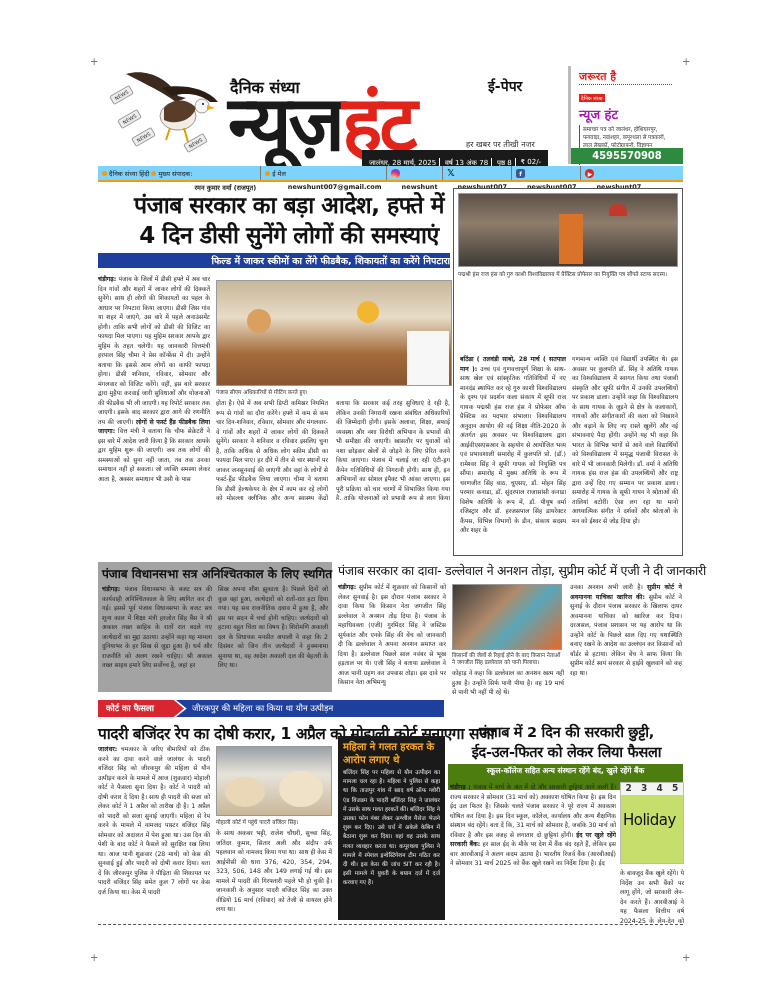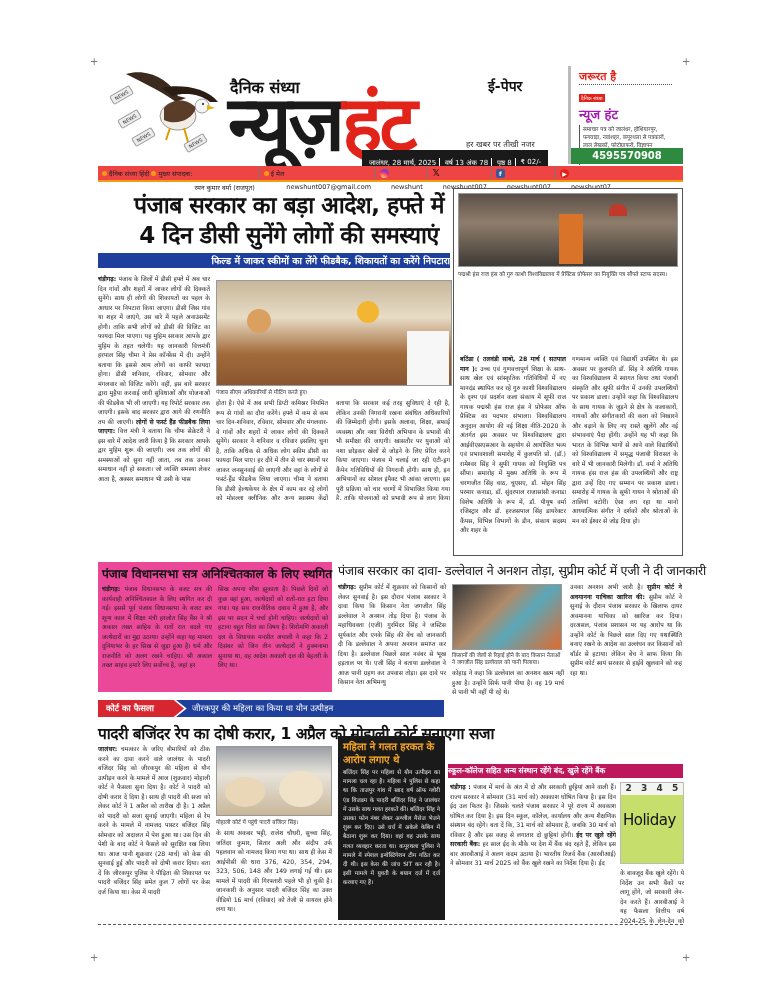--- a/index.html
+++ b/index.html
@@ -22,61 +22,61 @@
   .issuebar span { padding: 0 3px; border-right: 1px solid #fff; }
   .issuebar span:last-child { border-right: 0; }
 
   .adbox { position: absolute; left: 470px; top: 4px; width: 112px; height: 98px; border-left: 3px solid #bbb; padding: 2px 8px; }
   .ad-head { color: #e2231a; font-weight: bold; font-size: 11px; border-bottom: 1px dotted #555; padding-bottom: 1px; }
   .ad-tag { display: inline-block; background: #e2231a; color: #fff; font-size: 5px; padding: 1px 2px; margin-top: 3px; }
   .ad-brand { font-size: 13px; font-weight: bold; color: #a21caf; margin-top: 1px; }
   .ad-text { font-size: 5.5px; line-height: 8px; color: #333; border-left: 1px solid #555; padding-left: 3px; margin-top: 2px; }
   .ad-phone { position: absolute; left: 0; bottom: 0; width: 112px; height: 16px; background: #2d8a3e; color: #fff; font-weight: bold; font-size: 10px; text-align: center; line-height: 16px; }
 
-  .infobar { position: absolute; left: 0; top: 104px; width: 585px; height: 16px; background: #ef4444; border-bottom: 2px solid #f39c12; display: flex; align-items: center; font-size: 6.5px; color: #222; }
+  .infobar { position: absolute; left: 0; top: 104px; width: 585px; height: 16px; background: #7dd3fc; border-bottom: 2px solid #f39c12; display: flex; align-items: center; font-size: 6.5px; color: #222; }
   .infobar .seg { padding: 0 4px; border-right: 1px solid #777; display: flex; align-items: center; gap: 2px; height: 100%; white-space: nowrap; }
   .infobar .seg:last-child { border-right: 0; }
   .dot { width: 5px; height: 5px; border-radius: 50%; background: #f39c12; display: inline-block; }
   .soc { width: 9px; height: 9px; border-radius: 2px; display: inline-flex; align-items: center; justify-content: center; color: #fff; font-size: 6px; font-weight: bold; }
   .soc.ig { background: radial-gradient(circle at 30% 110%, #fdf497, #fd5949 45%, #d6249f 60%, #285AEB 90%); border-radius: 50%; }
   .soc.x { background: transparent; color: #111; font-size: 9px; }
   .soc.fb { background: #3b5998; }
   .soc.yt { background: #e2231a; border-radius: 50%; }
-  .bold { font-weight: normal; margin-top: 28px; }
+  .bold { font-weight: bold; margin-top: 28px; }
 
   
   .lead-h { position: absolute; left: 15px; top: 128px; width: 352px; text-align: center; font-size: 23px; line-height: 30px; font-weight: bold; color: #111; letter-spacing: -0.5px; }
   .subbar { position: absolute; left: 0; top: 191px; width: 352px; height: 15px; background: #1e3f9c; color: #fff; font-size: 9.5px; text-align: right; line-height: 15px; font-weight: bold; }
   .col { position: absolute; font-size: 6.2px; line-height: 9.5px; color: #222; text-align: justify; }
   .col b { font-weight: bold; }
   .photo { position: absolute; border: 1px solid #999; overflow: hidden; }
   .cap { position: absolute; font-size: 5.6px; color: #333; }
 
   
   .right-box { position: absolute; left: 355px; top: 126px; width: 230px; height: 368px; border: 1px solid #555; }
   .r-head { position: absolute; left: 362px; top: 243px; width: 220px; font-size: 17px; line-height: 24px; font-weight: bold; color: #111; }
 
   
-  .assembly { position: absolute; left: 0; top: 500px; width: 234px; height: 130px; background: #ec4899; }
+  .assembly { position: absolute; left: 0; top: 500px; width: 234px; height: 130px; background: #a3a3a3; }
   .assembly h3 { position: absolute; left: 4px; top: 3px; font-size: 12px; font-weight: bold; color: #111; white-space: nowrap; }
 
   .mid-h { position: absolute; left: 240px; top: 500px; width: 345px; font-size: 12.5px; font-weight: normal; color: #111; white-space: nowrap; letter-spacing: -0.3px; }
 
   
   .court-bar { position: absolute; left: 0; top: 638px; width: 346px; height: 17px; }
   .court-red { position: absolute; left: 0; top: 0; width: 86px; height: 17px; background: #d7262f; color: #fff; font-size: 8.5px; font-weight: bold; line-height: 17px; padding-left: 8px; clip-path: polygon(0 0, 88% 0, 100% 50%, 88% 100%, 0 100%); }
   .court-blue { position: absolute; left: 78px; top: 0; width: 268px; height: 17px; background: #1e3f9c; color: #fff; font-size: 8.5px; line-height: 17px; padding-left: 16px; clip-path: polygon(0 0, 100% 0, 100% 100%, 0 100%, 4% 50%); }
   .court-h { position: absolute; left: 0; top: 660px; width: 346px; font-size: 15.5px; font-weight: bold; color: #111; white-space: nowrap; letter-spacing: -0.5px; }
   .dark-box { position: absolute; left: 240px; top: 674px; width: 107px; height: 184px; background: #1a1a1a; color: #fff; padding: 4px 5px; }
   .dark-box h4 { color: #f5a623; font-size: 10px; line-height: 13px; font-weight: bold; }
   .dark-box p { font-size: 5.8px; line-height: 9.2px; color: #f0f0f0; margin-top: 2px; text-align: justify; }
 
   
   .hol-h { position: absolute; left: 352px; top: 660px; width: 233px; text-align: center; font-size: 14.5px; line-height: 20px; font-weight: bold; color: #111; letter-spacing: -0.3px; }
-  .hol-bar { position: absolute; left: 350px; top: 702px; width: 235px; height: 14px; background: #be185d; color: #fff; font-size: 7.5px; text-align: left; line-height: 14px; font-weight: bold; }
+  .hol-bar { position: absolute; left: 350px; top: 702px; width: 235px; height: 26px; background: #4d7c0f; color: #fff; font-size: 7.5px; text-align: center; line-height: 14px; font-weight: bold; }
   .holiday-img { position: absolute; left: 522px; top: 720px; width: 64px; height: 82px; background: #c6de6b; overflow: hidden; border: 1px solid #bbb; }
   .holiday-img .ruler { position: absolute; left: 0; top: 0; width: 100%; height: 12px; background: #f4f4f0; font-size: 9px; color: #333; display: flex; justify-content: space-around; font-weight: bold; }
   .holiday-img .word { position: absolute; left: 2px; top: 28px; font-size: 15px; color: #111; font-family: "DejaVu Sans", sans-serif; letter-spacing: -0.5px; }
 
   .dashline { position: absolute; left: 0; top: 862px; width: 585px; border-top: 1px dashed #555; }
 </style>
 </head>
 <body>
 
 <span class="crop" style="left:90px;top:56px;">+</span>
@@ -225,20 +225,24 @@
     <div style="position:absolute;left:8px;top:30px;width:40px;height:30px;border-radius:50%;background:#ead7b8;"></div>
     <div style="position:absolute;left:62px;top:24px;width:44px;height:36px;border-radius:50%;background:#efe2c9;"></div>
   </div>
   <div class="cap" style="left:118px;top:756px;">मोहाली कोर्ट में पहुंचे पादरी बजिंदर सिंह।</div>
   <div class="col" style="left:118px;top:766px;width:116px;height:94px;overflow:hidden;">के साथ अकबर भट्टी, राजेश चौधरी, सुच्चा सिंह, जतिंदर कुमार, सितार अली और संदीप उर्फ पहलवान को नामजद किया गया था। साथ ही केस में आईपीसी की धारा 376, 420, 354, 294, 323, 506, 148 और 149 लगाई गई थी। इस मामले में पादरी की गिरफ्तारी पहले भी हो चुकी है। जानकारी के अनुसार पादरी बजिंदर सिंह का उक्त वीडियो 16 मार्च (रविवार) को तेजी से वायरल होने लगा था।</div>
   <div class="dark-box">
     <h4>महिला ने गलत हरकत के आरोप लगाए थे</h4>
     <p>बजिंदर सिंह पर महिला से यौन उत्पीड़न का मामला चल रहा है। महिला ने पुलिस से कहा था कि ताजपुर गांव में खाद वर्ष ऑफ ग्लोरी एंड विजडम के पादरी बजिंदर सिंह ने जालंधर में उसके साथ गलत हरकतें कीं। बजिंदर सिंह ने उसका फोन नंबर लेकर अश्लील मैसेज भेजने शुरू कर दिए। उसे चर्च में अकेले केबिन में बैठाना शुरू कर दिया। वहां वह उसके साथ गलत व्यवहार करता था। कपूरथला पुलिस ने मामले में स्पेशल इन्वेस्टिगेशन टीम गठित कर दी थी। इस केस की जांच SIT कर रही है। इसी मामले में युवती के बयान दर्ज में दर्ज करवाए गए हैं।</p>
   </div>
 
+  <div class="hol-h">
+    <div>पंजाब में 2 दिन की सरकारी छुट्टी,</div>
+    <div>ईद-उल-फितर को लेकर लिया फैसला</div>
+  </div>
   <div class="hol-bar">स्कूल-कॉलेज सहित अन्य संस्थान रहेंगे बंद, खुले रहेंगे बैंक</div>
   <div class="col" style="left:352px;top:720px;width:166px;height:142px;overflow:hidden;">
     <b>चंडीगढ़ :</b>
     <span>पंजाब में मार्च के अंत में दो और सरकारी छुट्टियां आने वाली हैं। राज्य सरकार ने सोमवार (31 मार्च को) अवकाश घोषित किया है। इस दिन ईद उल फितर है। जिसके चलते पंजाब सरकार ने पूरे राज्य में अवकाश घोषित कर दिया है। इस दिन स्कूल, कॉलेज, कार्यालय और अन्य शैक्षणिक संस्थान बंद रहेंगे। बता दें कि, 31 मार्च को सोमवार है, जबकि 30 मार्च को रविवार है और इस वजह से लगातार दो छुट्टियां होंगी।</span>
     <b>ईद पर खुले रहेंगे सरकारी बैंक:</b>
     <span>हर साल ईद के मौके पर देश में बैंक बंद रहते हैं, लेकिन इस बार आरबीआई ने अलग कदम उठाया है। भारतीय रिजर्व बैंक (आरबीआई) ने सोमवार 31 मार्च 2025 को बैंक खुले रखने का निर्देश दिया है। ईद</span>
   </div>
   <div class="holiday-img">
     <div class="ruler">
       <span>2</span>

